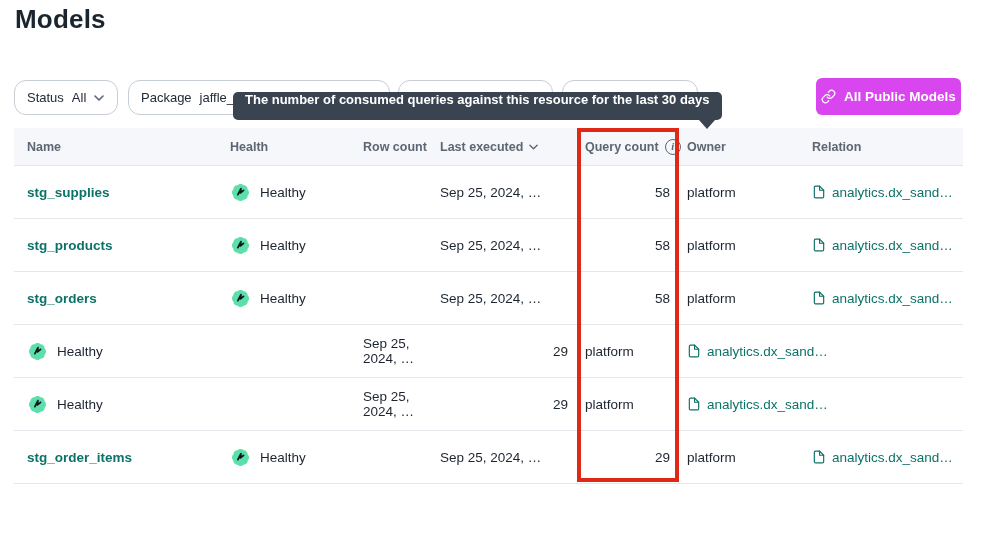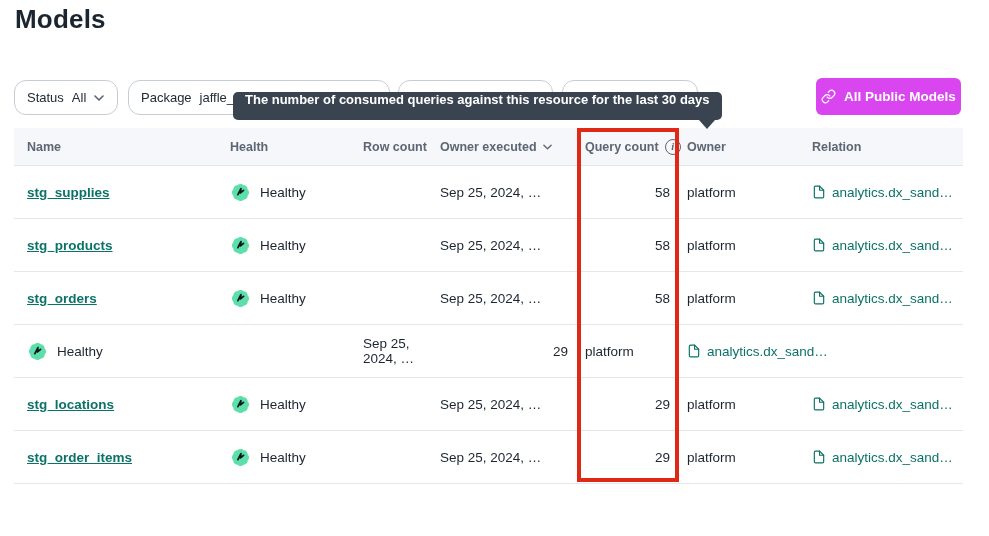--- a/index.html
+++ b/index.html
@@ -27,21 +27,21 @@
   .tooltip::after { content:""; position:absolute; top:100%; right:7px; border:8px solid transparent; border-top:9px solid #3a4350; border-bottom:0; }
 
   
   .table { position:absolute; left:14px; top:128px; width:949px; }
   .tr { display:grid; grid-template-columns:203px 133px 77px 145px 102px 125px 1fr; align-items:center; padding-left:13px; }
   .thead { height:38px; background:#f5f7fa; border-bottom:1px solid #e2e6eb; }
   .th { font-size:12.5px; font-weight:700; color:#5d6673; display:flex; align-items:center; gap:6px; }
   .th.num, .td.num { justify-content:flex-end; text-align:right; padding-right:17px; }
   .row { height:53px; border-bottom:1px solid #e4e7ec; background:#fff; }
   .td { font-size:13.5px; color:#1d2530; display:flex; align-items:center; }
-  .name-link { color:#0b7268; font-weight:700; text-decoration:underline; cursor:pointer; }
+  .name-link { color:#0b7268; font-weight:700; cursor:pointer; }
   .health-badge { display:flex; align-items:center; gap:9px; }
   .health-badge svg { width:21px; height:21px; }
   .rel-link { color:#0b7268; display:flex; align-items:center; gap:6px; cursor:pointer; white-space:nowrap; }
   .rel-link svg { width:14px; height:14px; flex:0 0 auto; }
   .rel-link svg path, .rel-link svg polyline { fill:none; stroke:#0b7268; stroke-width:2; stroke-linejoin:round; stroke-linecap:round; }
 
   .info-circ { width:16px; height:16px; border:1.3px solid #5d6673; border-radius:50%; display:inline-flex; align-items:center; justify-content:center; font-size:10.5px; font-family:"Liberation Serif", serif; font-style:italic; color:#5d6673; font-weight:700; }
 
   .sort-chev { width:9px; height:6px; }
   .sort-chev polyline { fill:none; stroke:#5d6673; stroke-width:1.5; stroke-linecap:round; stroke-linejoin:round; }
@@ -88,21 +88,21 @@
     <div class="th">
         <span>Name</span>
       </div>
     <div class="th">
         <span>Health</span>
       </div>
     <div class="th">
         <span>Row count</span>
       </div>
     <div class="th">
-      <span>Owner executed</span>
+      <span>Last executed</span>
       <svg class="sort-chev" viewBox="0 0 10 6">
           <polyline points="1,1 5,5 9,1"></polyline>
         </svg>
     </div>
     <div class="th">
       <span>Query count</span>
       <span class="info-circ">i</span>
     </div>
     <div class="th">
         <span>Owner</span>
@@ -216,23 +216,20 @@
           <path d="M13 2H6a2 2 0 0 0-2 2v16a2 2 0 0 0 2 2h12a2 2 0 0 0 2-2V9z"></path>
           <polyline points="13 2 13 9 20 9"></polyline>
         </svg>
         <span>analytics.dx_sand…</span>
       </a>
     </div>
   </div>
 
   <div class="tr row">
     <div class="td">
-          <a class="name-link">stg_locations</a>
-        </div>
-    <div class="td">
       <span class="health-badge">
         <svg viewBox="0 0 24 24">
           <path fill="#5ddfa9" d="M8.603 3.799A4.49 4.49 0 0 1 12 2.25c1.357 0 2.573.6 3.397 1.549a4.49 4.49 0 0 1 3.498 1.307 4.491 4.491 0 0 1 1.307 3.497A4.49 4.49 0 0 1 21.75 12a4.49 4.49 0 0 1-1.549 3.397 4.491 4.491 0 0 1-1.307 3.497 4.491 4.491 0 0 1-3.497 1.307A4.49 4.49 0 0 1 12 21.75a4.49 4.49 0 0 1-3.397-1.549 4.49 4.49 0 0 1-3.498-1.306 4.491 4.491 0 0 1-1.307-3.498A4.49 4.49 0 0 1 2.25 12c0-1.357.6-2.573 1.549-3.397a4.49 4.49 0 0 1 1.307-3.497 4.49 4.49 0 0 1 3.497-1.307Z"></path>
           <path fill="none" stroke="#0c1722" stroke-width="2" stroke-linecap="round" stroke-linejoin="round" d="M9 14.5 L12.5 7.5 L12 12.5 L15.5 9.5"></path>
         </svg>
         <span>Healthy</span>
       </span>
     </div>
     <div class="td num"></div>
     <div class="td">Sep 25, 2024, …</div>

